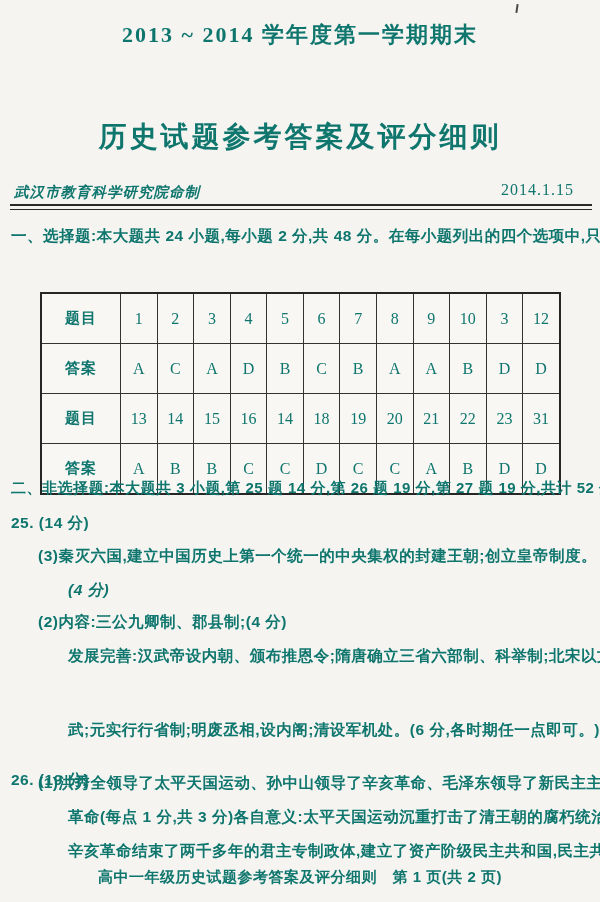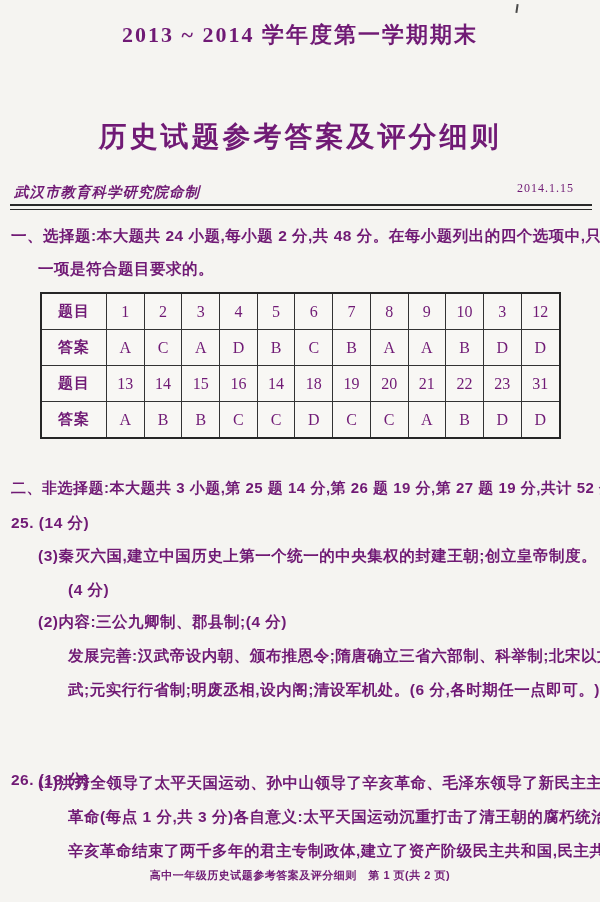--- a/index.html
+++ b/index.html
@@ -6,21 +6,21 @@
     margin: 0;
     padding: 0;
     background: #e8e7e4;
     font-family: "Liberation Serif", serif;
   }
   .page {
     position: relative;
     width: 600px;
     height: 902px;
     background: #f5f4f1;
-    color: #701a75;
+    color: #0f766e;
     overflow: hidden;
     margin: 0;
   }
   .abs { position: absolute; }
   .centered { left: 0; right: 0; text-align: center; }
 
   .title-line1 {
     top: 20px;
     font-size: 22px;
     font-weight: bold;
@@ -44,21 +44,21 @@
     top: 183px;
     left: 14px;
     font-size: 14.5px;
     font-weight: bold;
     font-style: italic;
     letter-spacing: 1px;
   }
   .meta-date {
     top: 181px;
     right: 26px;
-    font-size: 12px;
+    font-size: 16px;
     letter-spacing: 1px;
   }
   .double-rule {
     top: 204px;
     left: 10px;
     right: 8px;
     height: 3px;
     border-top: 2.5px solid #2a2a2a;
     border-bottom: 1.5px solid #2a2a2a;
   }
@@ -83,45 +83,45 @@
     border: 2px solid #262626;
     background: #f8f7f4;
   }
   table.answer-table td {
     border: 1.4px solid #333;
     height: 35px;
     text-align: center;
     vertical-align: middle;
     font-size: 16px;
     font-family: "Liberation Serif", serif;
-    padding: 0;
+    padding: 7px;
   }
   table.answer-table td.label-cell {
     width: 64px;
     font-family: "Liberation Sans", sans-serif;
     font-weight: bold;
     font-size: 15px;
     letter-spacing: 1px;
   }
 
   .sec2-heading { top: 479px; left: 11px; font-size: 15px; }
   .q25-number   { top: 513px; left: 11px; }
   .q25-i1-l1    { top: 546px; left: 38px; }
-  .q25-i1-l2    { top: 580px; left: 68px; }
+  .q25-i1-l2    { top: 580px; left: 68px; font-style: italic; }
   .q25-i2-l1    { top: 612px; left: 38px; }
   .q25-i2-l2    { top: 646px; left: 68px; }
-  .q25-i2-l3    { top: 680px; left: 68px; }
+  .q25-i2-l3    { top: 720px; left: 68px; }
   .q26-number   { top: 770px; left: 11px; }
   .q26-i1-l1    { top: 773px; left: 38px; }
   .q26-i1-l2    { top: 807px; left: 68px; }
   .q26-i1-l3    { top: 841px; left: 68px; }
 
   .footer-line {
     top: 868px;
-    font-size: 11px;
+    font-size: 15px;
     font-family: "Liberation Sans", sans-serif;
     font-weight: bold;
     letter-spacing: 0.5px;
   }
 
   .scan-artifact {
     top: 4px;
     left: 516px;
     width: 2px;
     height: 9px;
@@ -142,21 +142,20 @@
   <div class="abs meta-issuer">武汉市教育科学研究院命制</div>
 
   <div class="abs centered title-line3">历史试题参考答案及评分细则</div>
 
   <div class="abs meta-date">2014.1.15</div>
 
   <div class="abs double-rule"></div>
 
   <div class="abs body-text sec1-line1">一、选择题:本大题共 24 小题,每小题 2 分,共 48 分。在每小题列出的四个选项中,只有</div>
 
-  <div class="abs body-text sec1-line2">一项是符合题目要求的。</div>
 
   <table class="answer-table">
     <tbody>
         <tr>
           <td class="label-cell">题目</td>
           <td>1</td>
           <td>2</td>
           <td>3</td>
           <td>4</td>
           <td>5</td>

